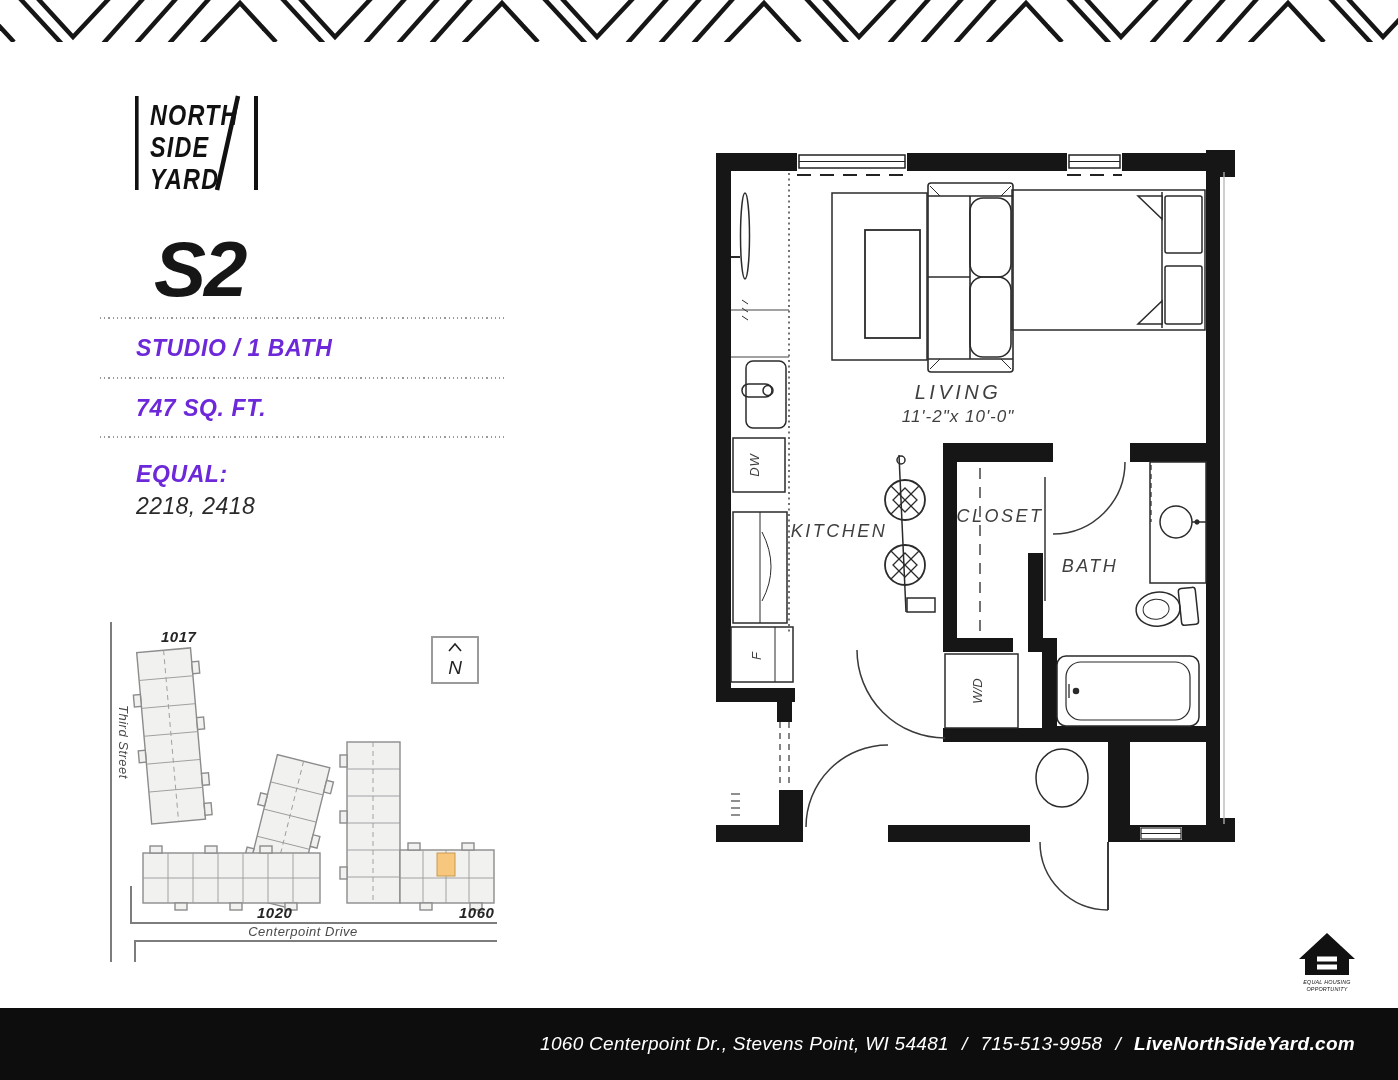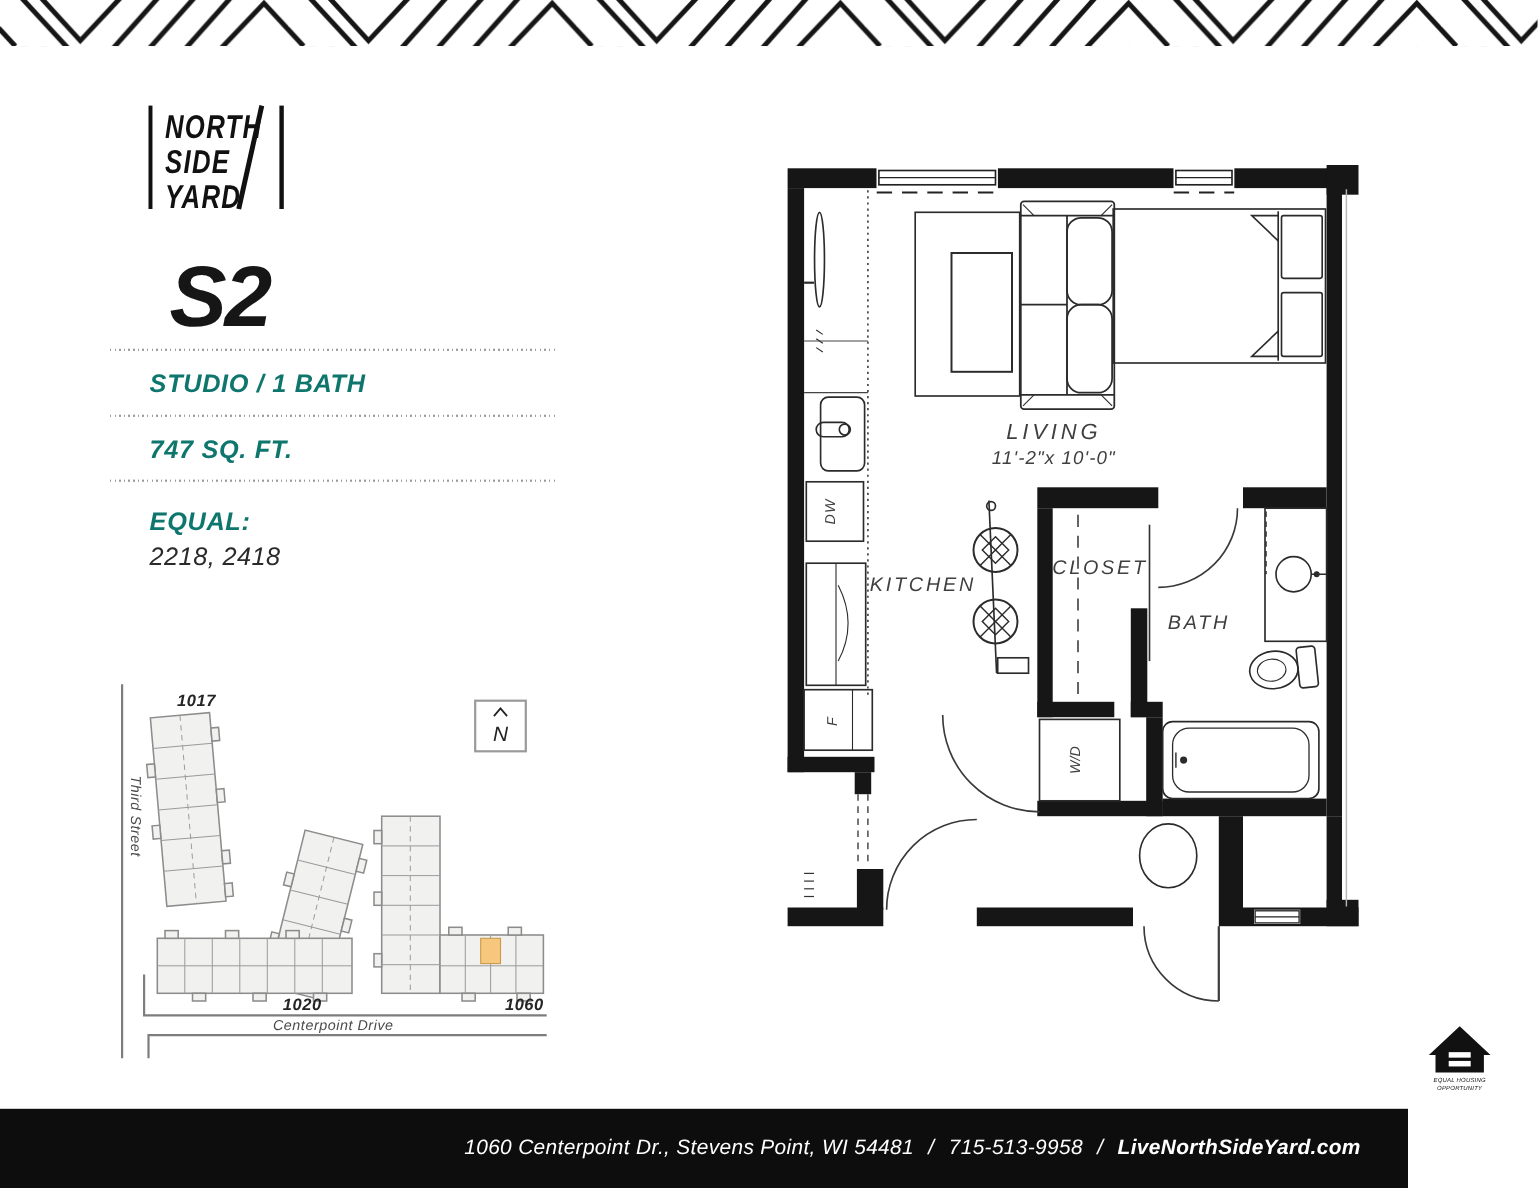--- a/index.html
+++ b/index.html
@@ -4,28 +4,28 @@
 <style>
   * { margin:0; padding:0; box-sizing:border-box; }
   html,body { background:#ffffff; }
   body { font-family:"Liberation Sans", sans-serif; }
   #page { position:relative; width:1398px; height:1080px; background:#fff; overflow:hidden;font-style:italic; }
   .abs { position:absolute; }
 
   
   .plan-name { left:133px; top:230px; font-size:78px; font-weight:bold; color:#161616; letter-spacing:-2px; line-height:1;margin-left:21px; }
   .dotted { height:2px; background:repeating-linear-gradient(90deg,#9a9a9a 0 1.3px, transparent 1.3px 4.2px); left:100px; width:406px; }
-  .spec-line { left:136px; font-size:23px; font-weight:bold; color:#0f766e; letter-spacing:0.6px; }
+  .spec-line { left:136px; font-size:23px; font-weight:bold; color:#6d28d9; letter-spacing:0.6px; }
   .units-values { left:136px; font-size:23px; color:#2a2a2a; letter-spacing:0.4px; }
 
   
   .disclaimer { left:650px; top:967px; width:670px; text-align:center; font-size:11.5px; color:#333; letter-spacing:0.25px; }
 
   
-  .footer { left:0; top:1008px; width:1280px; height:72px; background:#0d0d0d; display:flex; align-items:center; justify-content:flex-end; padding-right:43px; }
+  .footer { left:0; top:1008px; width:1398px; height:72px; background:#0d0d0d; display:flex; align-items:center; justify-content:flex-end; padding-right:43px; }
   .footer span { color:#fff; font-size:19px; letter-spacing:0.3px; white-space:pre; }
   .footer .sep { padding:0 13px; font-weight:normal; }
   .footer .site { font-weight:bold;text-align:center; }
 
   svg text { font-family:"Liberation Sans", sans-serif; }
 </style>
 </head>
 <body>
 
 <div id="page">

